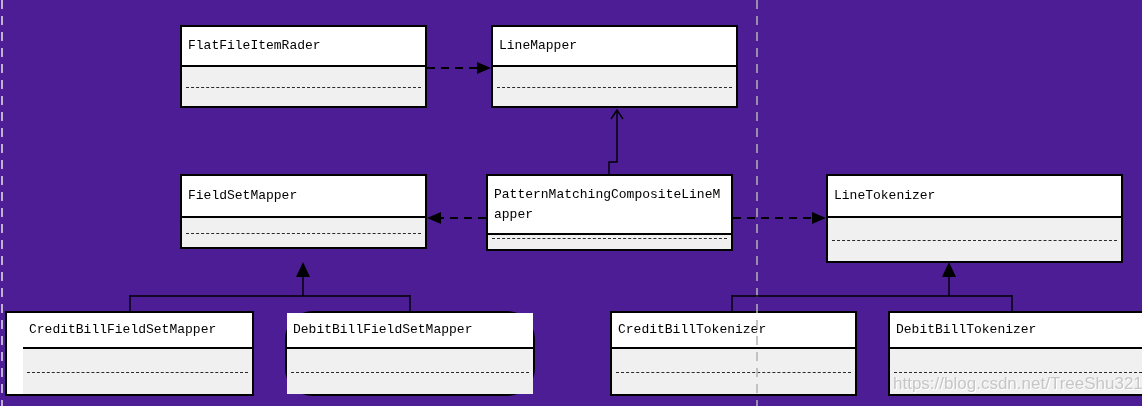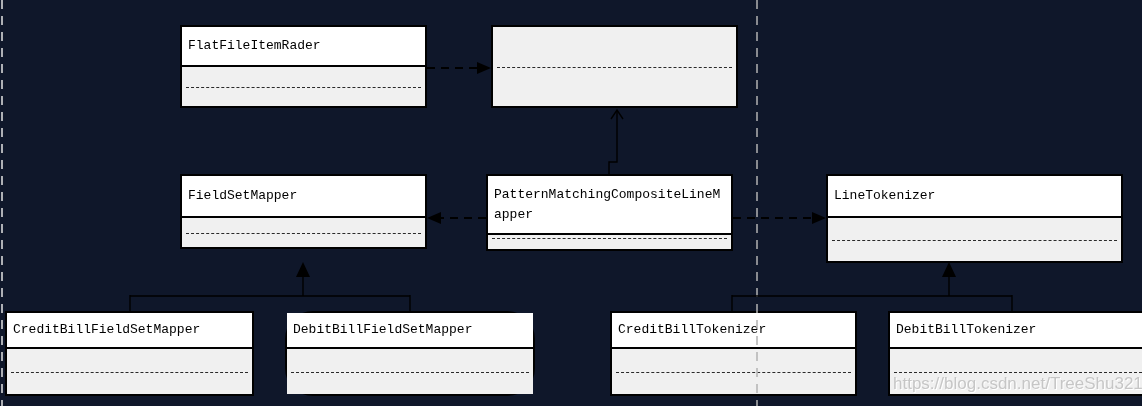--- a/index.html
+++ b/index.html
@@ -1,20 +1,20 @@
 <!DOCTYPE html>
 <html><head>
 <meta charset="utf-8">
 <style>
   html,body { margin:0; padding:0; background:#fff; }
   #canvas {
     position: relative;
     width: 1142px;
     height: 406px;
-    background: #0f172a;
+    background: #4c1d95;
     overflow: hidden;
     font-family: "Liberation Mono", "DejaVu Sans Mono", monospace;
   }
   .uml-box {
     position: absolute;
     border: 2px solid #000;
     background: #ffffff;
     box-sizing: border-box;
     display: flex;
     flex-direction: column;
@@ -68,20 +68,21 @@
 <div id="canvas">
 
   <div class="uml-box" style="left:180px; top:25px; width:247px; height:83px;">
     <div class="uml-title" style="height:40px">FlatFileItemRader</div>
     <div class="uml-body">
       <div class="sep"></div>
     </div>
   </div>
 
   <div class="uml-box" style="left:491px; top:25px; width:247px; height:83px;">
+    <div class="uml-title" style="height:40px">LineMapper</div>
     <div class="uml-body">
       <div class="sep"></div>
     </div>
   </div>
 
   <div class="uml-box" style="left:180px; top:174px; width:247px; height:75px;text-align:center;">
     <div class="uml-title" style="height:42px">FieldSetMapper</div>
     <div class="uml-body">
       <div class="sep"></div>
     </div>
@@ -94,21 +95,21 @@
     </div>
   </div>
 
   <div class="uml-box" style="left:826px; top:174px; width:297px; height:89px;">
     <div class="uml-title" style="height:42px">LineTokenizer</div>
     <div class="uml-body">
       <div class="sep"></div>
     </div>
   </div>
 
-  <div class="uml-box" style="left:5px; top:311px; width:249px; height:85px;">
+  <div class="uml-box" style="left:5px; top:311px; width:249px; height:85px;padding-left:16px;">
     <div class="uml-title" style="height:36px">CreditBillFieldSetMapper</div>
     <div class="uml-body">
       <div class="sep"></div>
     </div>
   </div>
 
   <div class="uml-box" style="left:285px; top:311px; width:250px; height:85px;border-radius:28px;">
     <div class="uml-title" style="height:36px">DebitBillFieldSetMapper</div>
     <div class="uml-body">
       <div class="sep"></div>

